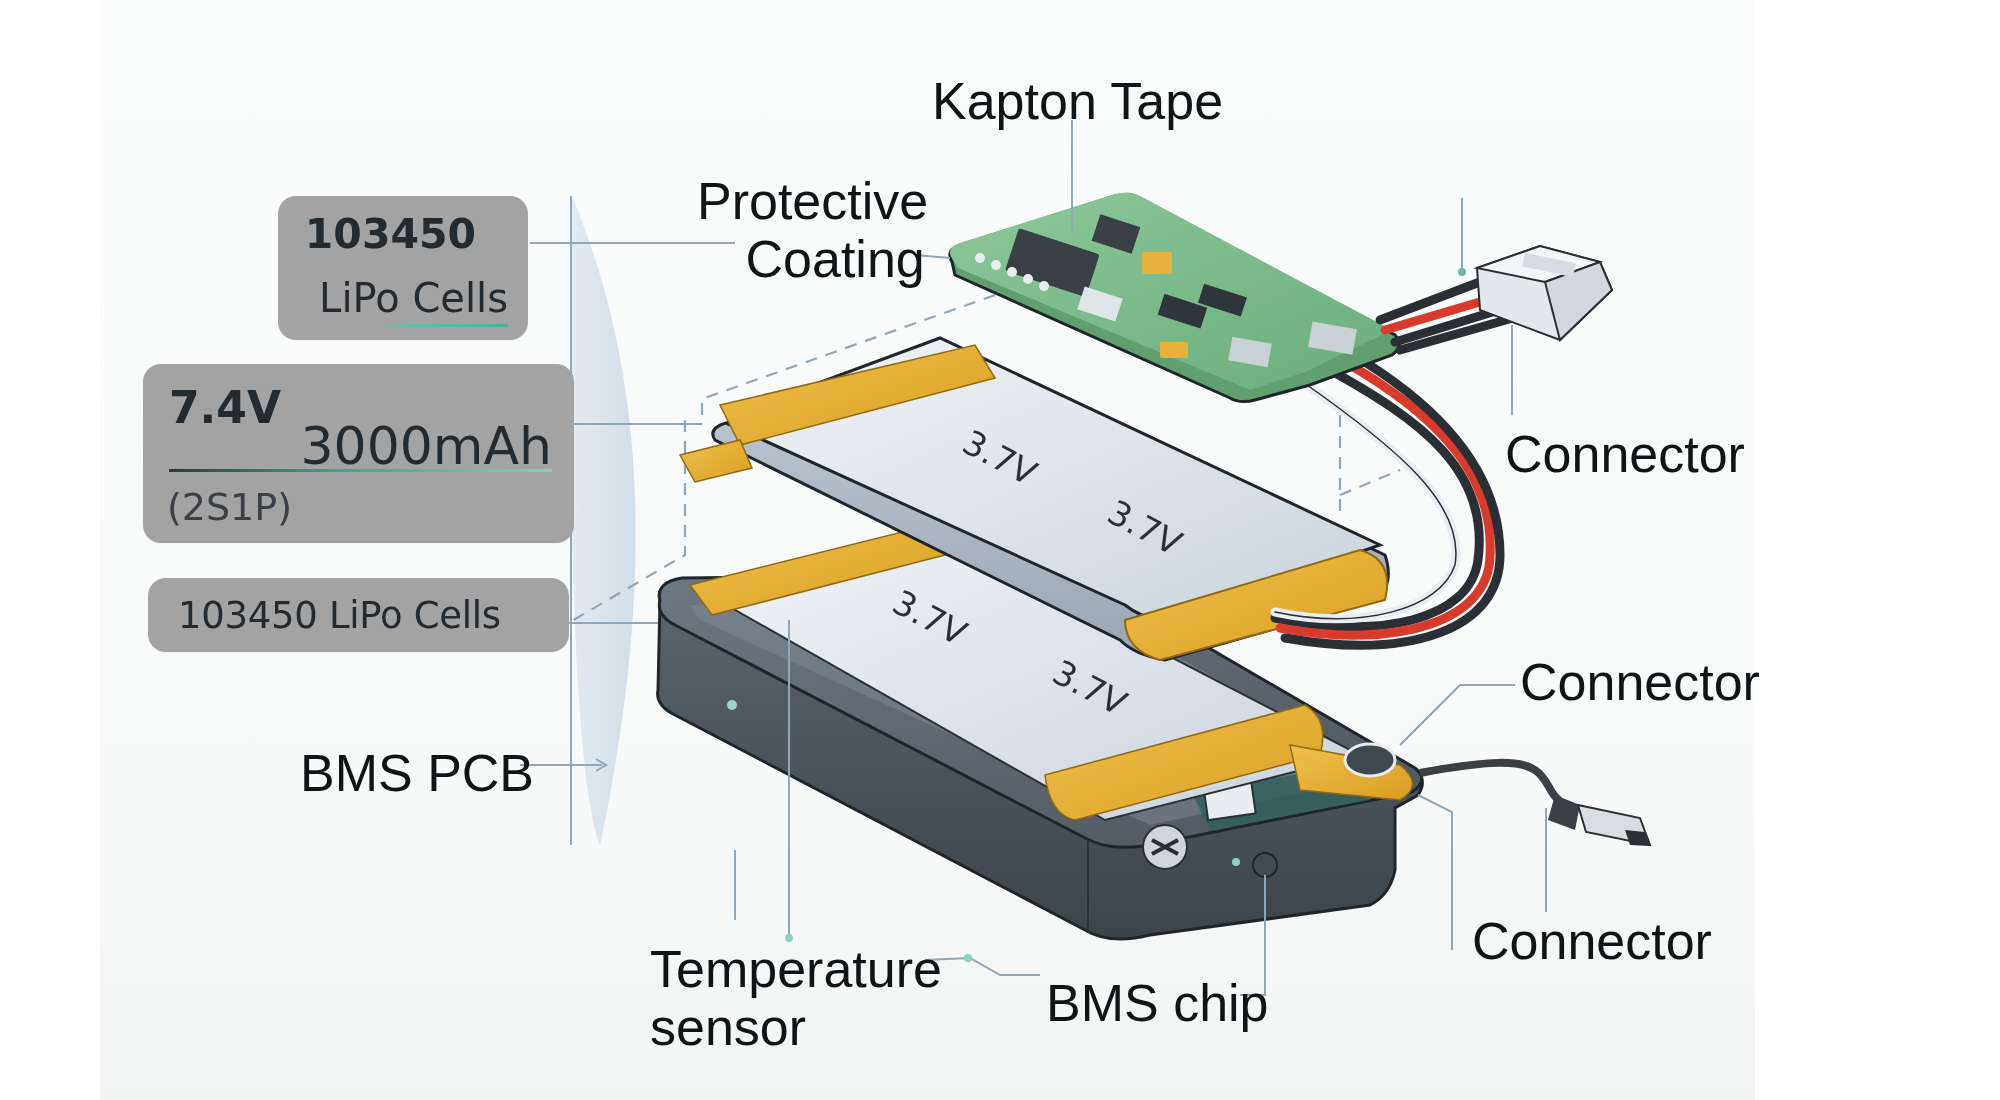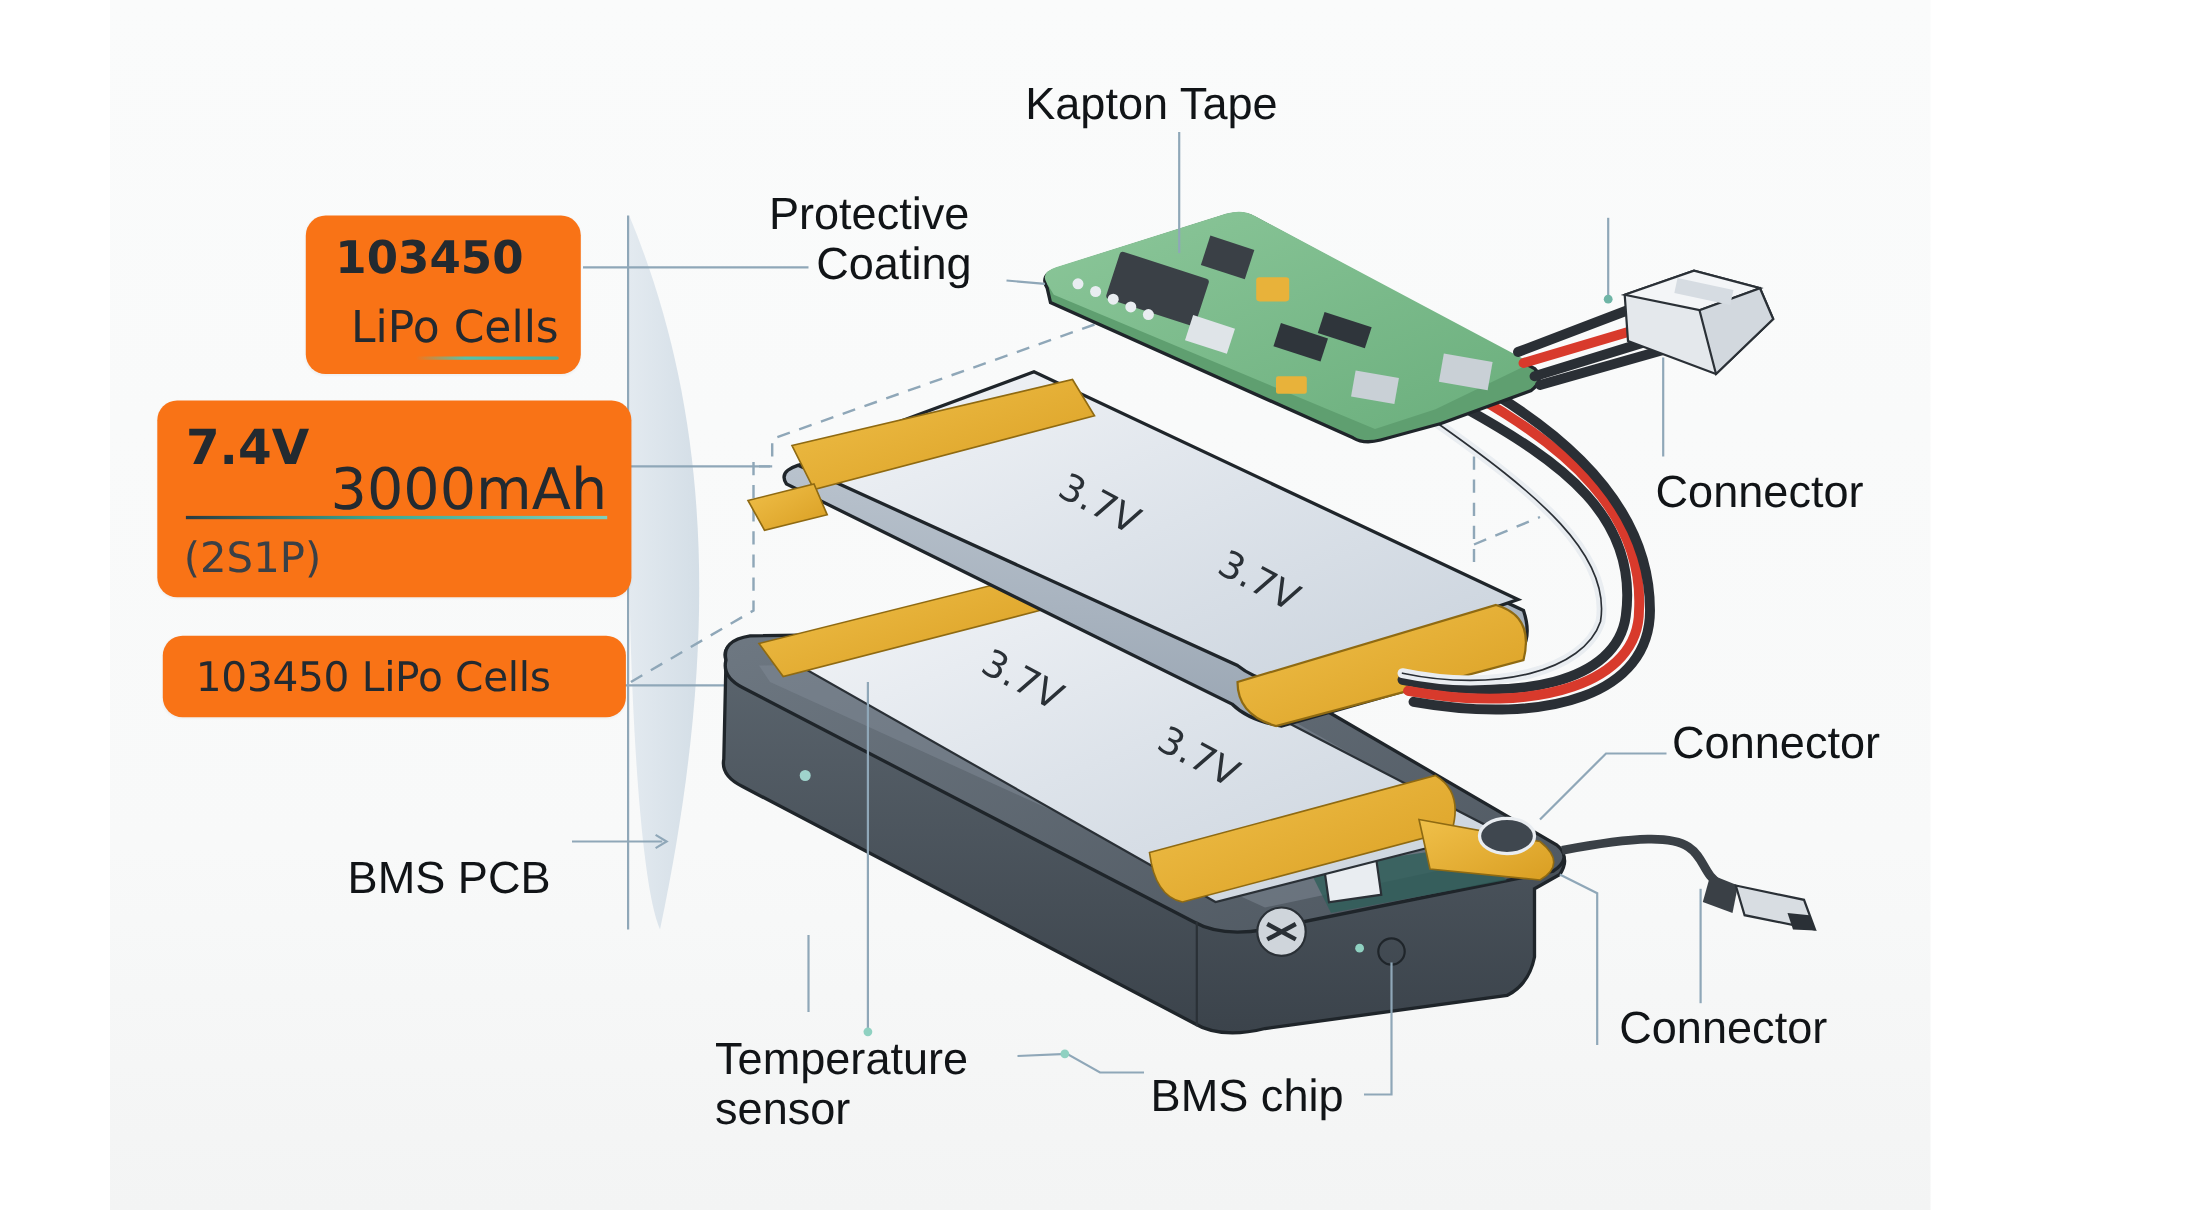--- a/index.html
+++ b/index.html
@@ -8,42 +8,42 @@
     background: #ffffff;
     font-family: "Liberation Sans", "DejaVu Sans", sans-serif;
     color: #1c1f22;
   }
   .panel {
     position: absolute; left: 100px; top: 0; width: 1655px; height: 1100px;
     background: linear-gradient(180deg, #fafbfb 0%, #f8f9f9 70%, #f3f4f4 100%);
   }
   .stage { position: absolute; left: 0; top: 0; width: 2000px; height: 1100px; }
   .card {
-    position: absolute; background: #f97316; border-radius: 18px;
+    position: absolute; background: #a3a3a3; border-radius: 18px;
     box-shadow: 0 1px 2px rgba(0,0,0,0.04);
     text-decoration: underline;
   }
   .card-1 { left: 278px; top: 196px; width: 250px; height: 144px; }
   .card-2 { left: 143px; top: 364px; width: 431px; height: 179px; }
   .card-3 { left: 148px; top: 578px; width: 421px; height: 74px; }
   .txt { position: absolute; white-space: nowrap; line-height: 1; }
   .card-1 .l1 { right: 52px; top: 18px; font-size: 41px; font-weight: bold; color: #232a30; font-family: "DejaVu Sans", sans-serif; }
   .card-1 .l2 { right: 20px; top: 82px; font-size: 40px; color: #232a30; font-family: "DejaVu Sans", sans-serif; }
   .card-1 .underline { position: absolute; left: 100px; right: 20px; top: 128px; height: 3px; border-radius: 2px;
     background: linear-gradient(90deg, rgba(86,195,170,0) 0%, #56c3aa 35%, #48b29a 100%); }
   .card-2 .l1 { left: 26px; top: 22px; font-size: 44px; font-weight: bold; color: #232a30; font-family: "DejaVu Sans", sans-serif; }
   .card-2 .l2 { right: 22px; top: 56px; font-size: 52px; color: #232a30; font-family: "DejaVu Sans", sans-serif; }
   .card-2 .rule { position: absolute; left: 26px; right: 22px; top: 105px; height: 3px;
     background: linear-gradient(90deg, #2a3a40 0%, #3aa991 45%, #7fd0bc 100%); }
   .card-2 .l3 { left: 24px; top: 124px; font-size: 38px; color: #3a4046; font-family: "DejaVu Sans", sans-serif; }
   .card-3 .l1 { left: 30px; top: 19px; font-size: 37px; color: #232a30; font-family: "DejaVu Sans", sans-serif; letter-spacing: -0.3px; }
 
-  .label { position: absolute; white-space: nowrap; line-height: 1.12; font-size: 41px; color: #111417;
+  .label { position: absolute; white-space: nowrap; line-height: 1.12; font-size: 52px; color: #111417;
     font-family: "Liberation Sans", sans-serif; }
-  .lbl-bms-pcb { left: 316px; top: 744px; margin-top: 32px; }
+  .lbl-bms-pcb { left: 300px; top: 744px; }
   .lbl-kapton { left: 932px; top: 72px; }
   .lbl-protective { left: 697px; top: 172px; text-align: center; }
   .lbl-harness { left: 1335px; top: 150px; }
   .lbl-conn-1 { left: 1505px; top: 425px; }
   .lbl-conn-2 { left: 1520px; top: 653px; }
   .lbl-conn-3 { left: 1472px; top: 912px; }
   .lbl-temp { left: 650px; top: 940px; }
   .lbl-bmschip { left: 1046px; top: 974px; }
 
   svg.art { position: absolute; left: 0; top: 0; }

